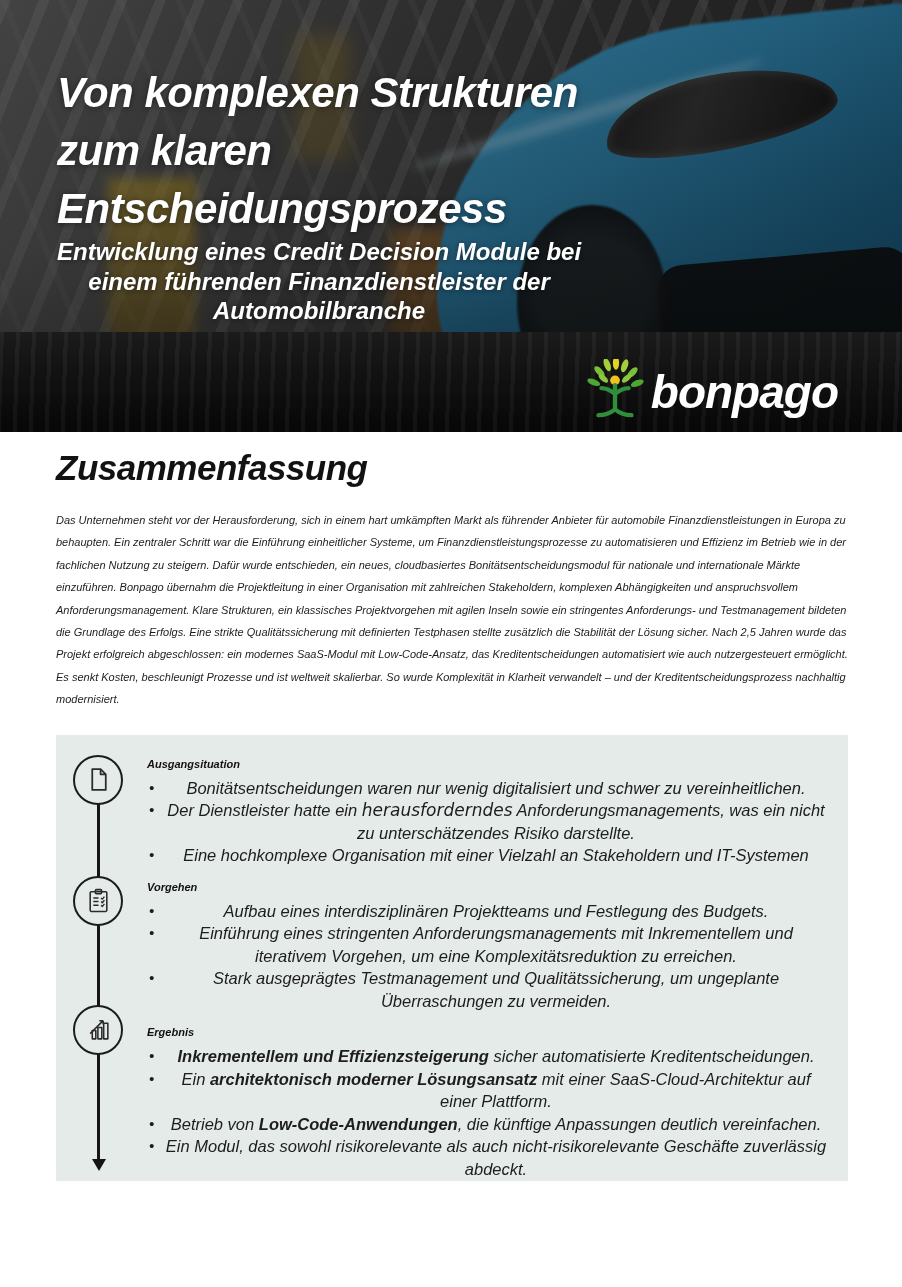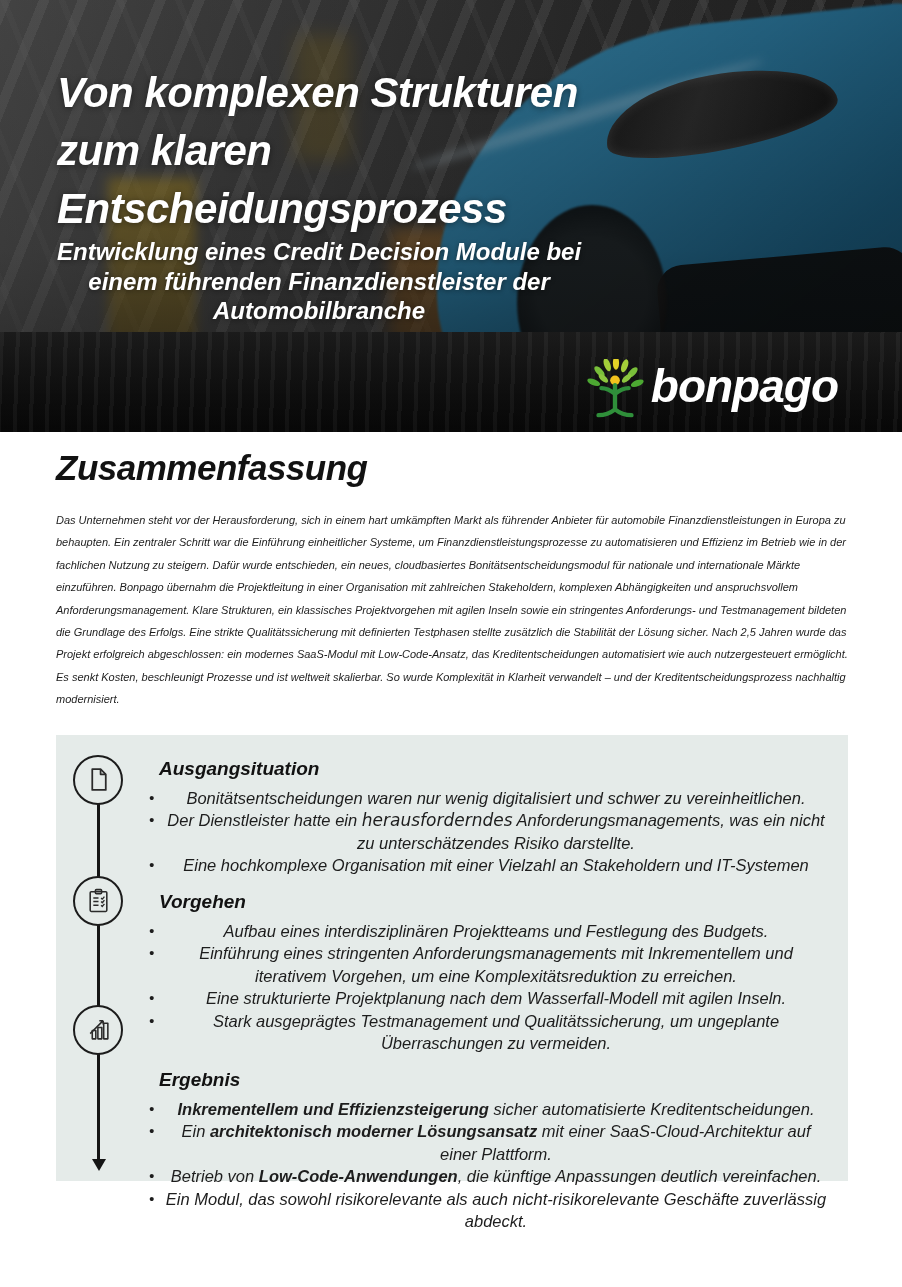--- a/index.html
+++ b/index.html
@@ -35,41 +35,41 @@
       repeating-linear-gradient(92deg, rgba(150,150,150,.16) 0 4px, transparent 4px 16px),
       linear-gradient(#2a2a2a,#0b0b0b); }
   .art-overlay { inset:0; background:linear-gradient(180deg, rgba(12,12,12,.26) 0%, rgba(12,12,12,.34) 58%, rgba(4,4,4,.55) 100%); }
 
   .hero-title { position:absolute; left:57px; top:64px; z-index:3; color:#fff;
     font-size:42px; line-height:58px; font-weight:700; letter-spacing:-0.5px; white-space:pre-line;
     text-shadow:0 1px 6px rgba(0,0,0,.45); }
   .hero-subtitle { position:absolute; left:57px; top:237px; z-index:3; color:#fff;
     font-size:24px; line-height:29.5px; font-weight:700; white-space:pre-line;
     text-shadow:0 1px 5px rgba(0,0,0,.45);text-align:center; }
-  .hero-logo { position:absolute; right:64px; bottom:7px; z-index:3; display:flex; gap:5px; }
+  .hero-logo { position:absolute; right:64px; bottom:7px; z-index:3; display:flex; align-items:center; gap:5px; }
   .hero-logo .logo-text { color:#fff; font-size:46px; font-weight:700; letter-spacing:-1px; }
 
   
   .main { padding:0 56px; }
   .summary-heading { margin-top:16px; font-size:35px; font-weight:700; letter-spacing:-0.5px; color:#121212; }
   .summary-paragraph { margin-top:21px; width:792px; font-size:11px; line-height:22.4px; color:#1d1d1d; }
 
   
   .timeline-box { position:relative; margin-top:24px; width:792px; height:446px; background:#e5ebe9; display:flex; }
   .timeline-rail { position:relative; width:91px; flex:0 0 91px; }
   .rail-line { position:absolute; left:41px; top:44px; width:2.5px; height:380px; background:#151515; }
   .rail-arrowhead { position:absolute; left:35.5px; top:424px; width:0; height:0;
     border-left:7px solid transparent; border-right:7px solid transparent; border-top:12px solid #151515; }
   .rail-circle { position:absolute; left:17px; width:50px; height:50px; border:2px solid #1c1c1c; border-radius:50%;
     background:#e5ebe9; display:flex; align-items:center; justify-content:center; }
   .rail-circle.c1 { top:20px; } .rail-circle.c2 { top:141px; } .rail-circle.c3 { top:270px; }
   .rail-circle svg { display:block; }
 
   .timeline-content { flex:1; padding:13px 20px 0 0; }
-  .tl-section h3 { font-size:19px; font-weight:700; color:#121212; margin:14px 12px 7px; }
+  .tl-section h3 { font-size:11px; font-weight:700; color:#121212; margin:14px 0 7px; }
   .tl-section:first-child h3 { margin-top:10px; }
   .tl-section ul { list-style:none; }
   .tl-section li { position:relative; padding-left:17px; font-size:16.5px; line-height:22.5px; color:#1d1d1d;text-align:center; }
   .tl-section li::before { content:"•"; position:absolute; left:2px; top:0; font-size:15px; }
   .seg-bold { font-weight:700; }
   .seg-alt { font-family:"DejaVu Sans", sans-serif; font-size:17px; }
 </style>
 </head>
 <body>
 
@@ -167,21 +167,20 @@
               <li><span>Bonitätsentscheidungen waren nur wenig digitalisiert und schwer zu vereinheitlichen.</span></li>
               <li><span>Der Dienstleister hatte ein </span><span class="seg-alt">herausforderndes</span><span> Anforderungsmanagements, was ein nicht zu unterschätzendes Risiko darstellte.</span></li>
               <li><span>Eine hochkomplexe Organisation mit einer Vielzahl an Stakeholdern und IT-Systemen</span></li>
             </ul>
           </div>
           <div class="tl-section">
             <h3>Vorgehen</h3>
             <ul>
               <li><span>Aufbau eines interdisziplinären Projektteams und Festlegung des Budgets.</span></li>
               <li><span>Einführung eines stringenten Anforderungsmanagements mit Inkrementellem und iterativem Vorgehen, um eine Komplexitätsreduktion zu erreichen.</span></li>
-              <li><span>Eine strukturierte Projektplanung nach dem Wasserfall-Modell mit agilen Inseln.</span></li>
               <li><span>Stark ausgeprägtes Testmanagement und Qualitätssicherung, um ungeplante Überraschungen zu vermeiden.</span></li>
             </ul>
           </div>
           <div class="tl-section">
             <h3>Ergebnis</h3>
             <ul>
               <li><span class="seg-bold">Inkrementellem und Effizienzsteigerung</span><span> sicher automatisierte Kreditentscheidungen.</span></li>
               <li><span>Ein </span><span class="seg-bold">architektonisch moderner Lösungsansatz</span><span> mit einer SaaS-Cloud-Architektur auf einer Plattform.</span></li>
               <li><span>Betrieb von </span><span class="seg-bold">Low-Code-Anwendungen</span><span>, die künftige Anpassungen deutlich vereinfachen.</span></li>
               <li><span>Ein Modul, das sowohl risikorelevante als auch nicht-risikorelevante Geschäfte zuverlässig abdeckt.</span></li>

